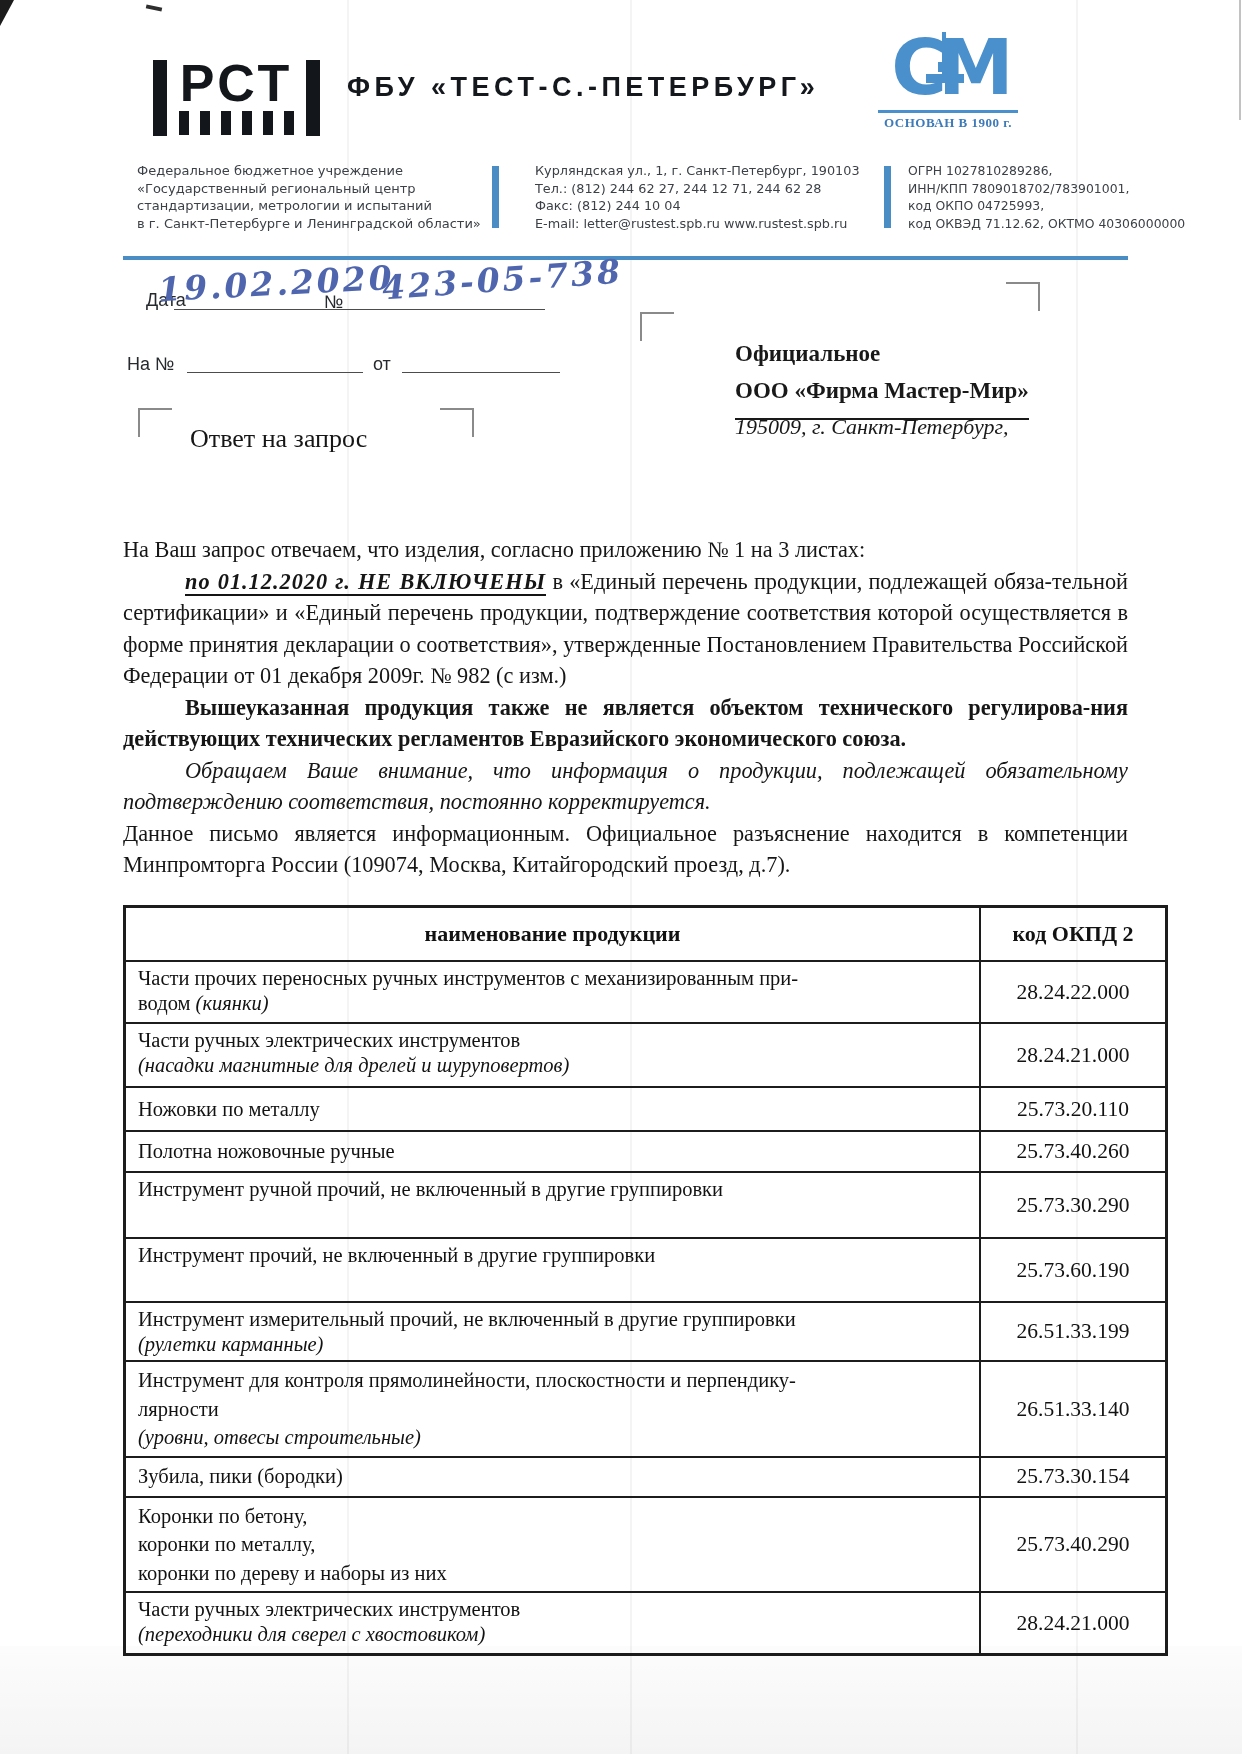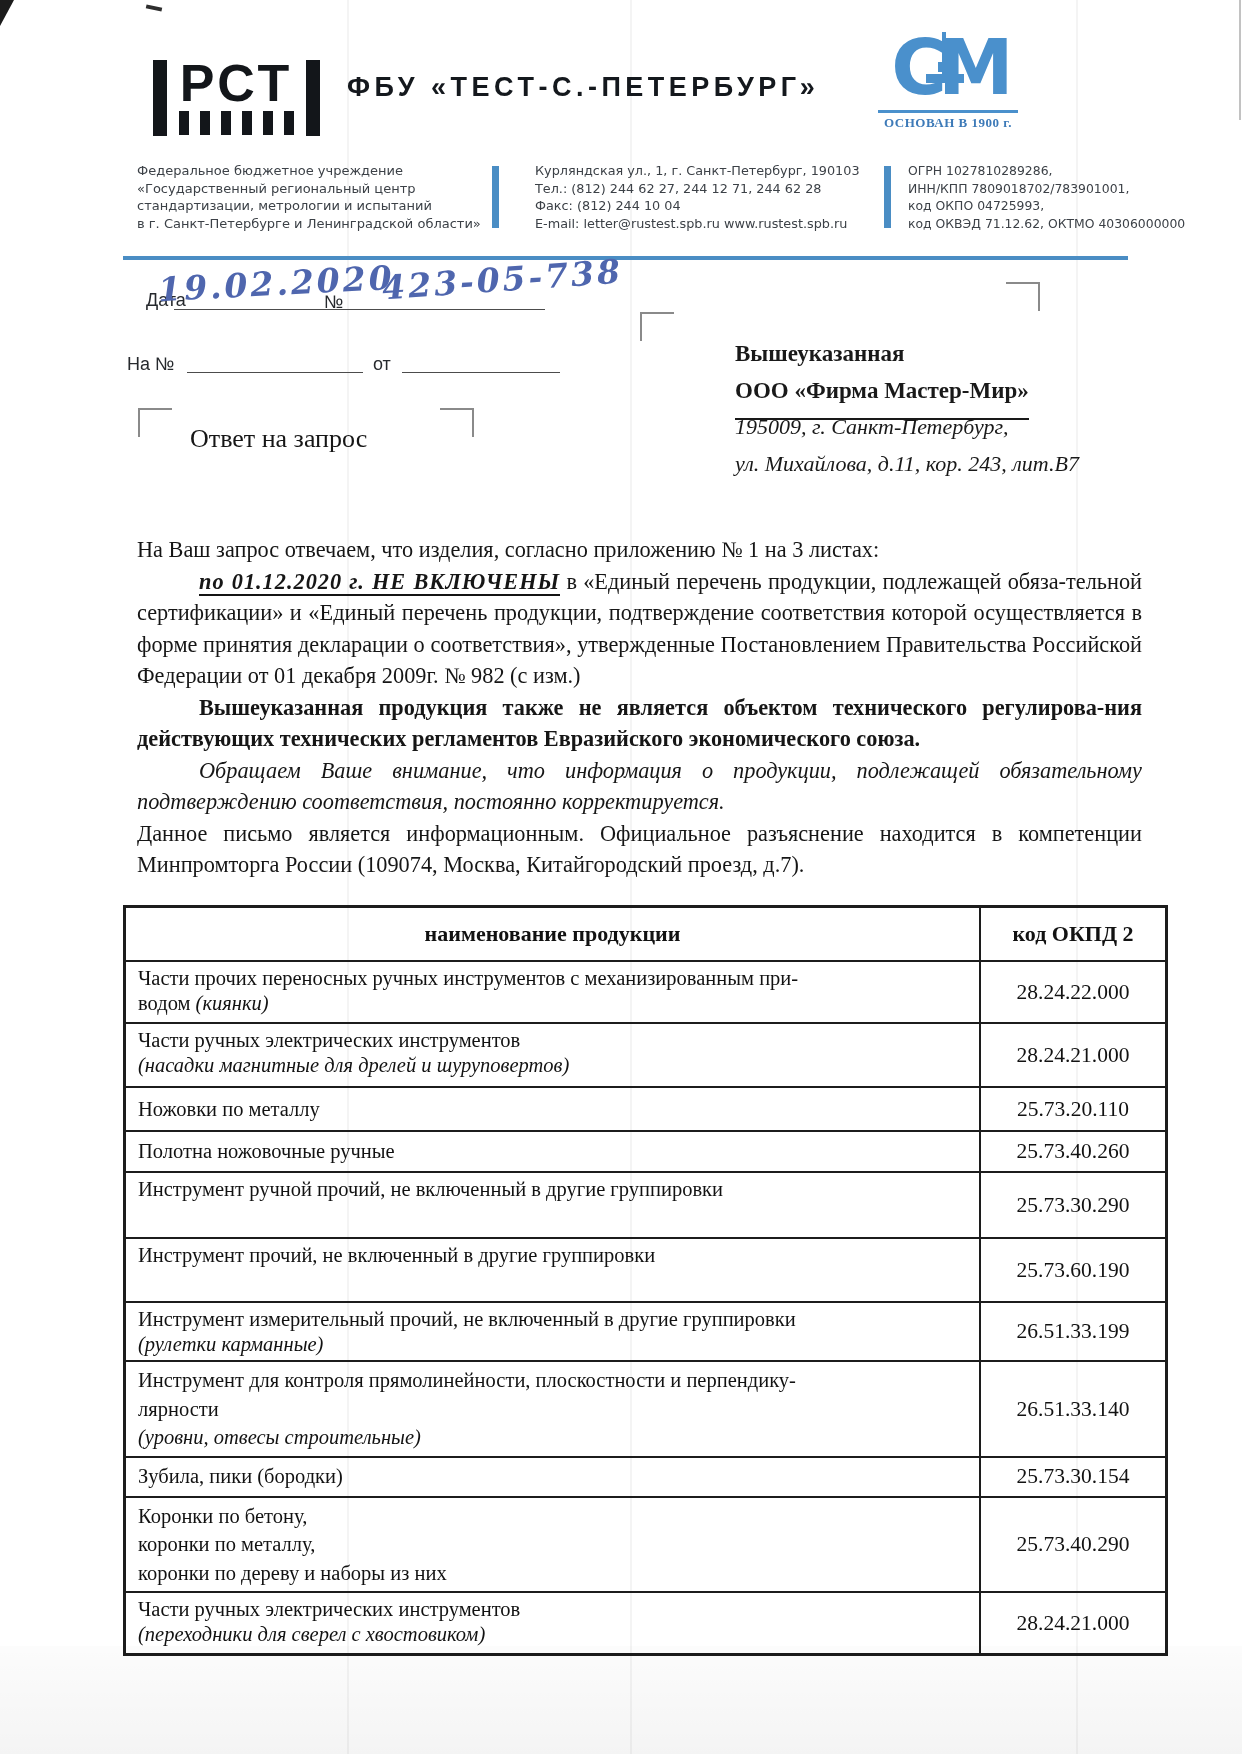--- a/index.html
+++ b/index.html
@@ -63,21 +63,21 @@
 
   
   .addr { position:absolute; left:735px; top:336px; width:360px; font-size:22px; line-height:36.5px; }
   .addr .b { font-weight:bold; font-size:23px; }
   .addr .u { border-bottom:2.2px solid #191919; padding-bottom:15px; }
   .addr .i { font-style:italic; }
 
   .subject { position:absolute; left:190px; top:424px; font-size:26px; color:#161616; }
 
   
-  .body-text { position:absolute; left:137px; top:534px; width:1005px;
+  .body-text { position:absolute; left:123px; top:534px; width:1005px;
                font-size:22.3px; line-height:31.5px; text-align:justify; color:#161616; }
   .body-text p { margin:0; }
   .ind { text-indent:62px; }
   .lead { font-weight:bold; font-style:italic; border-bottom:2.6px solid #141414; letter-spacing:1px; }
   .p-bold { font-weight:bold; }
   .p-ital { font-style:italic; }
 
   
   .tbl { position:absolute; left:123px; top:905px; width:1045px;
          border:3px solid #1c1c1c; font-size:20.5px; line-height:24.5px; color:#121212;
@@ -165,24 +165,23 @@
   <div class="uline" style="left:187px; top:371px; width:176px;"></div>
   <div class="lbl" style="left:373px; top:354px;">от</div>
   <div class="uline" style="left:402px; top:371px; width:158px;"></div>
 
   <div class="mk mk-tl" style="left:640px; top:312px;"></div>
   <div class="mk mk-tr" style="left:1006px; top:282px;"></div>
   <div class="mk mk-tl" style="left:138px; top:408px;"></div>
   <div class="mk mk-tr" style="left:440px; top:408px;"></div>
 
   <div class="addr">
-    <div class="b">Вышеуказанная</div>
+    <div class="b">Официальное</div>
     <div class="b"><span class="u">ООО «Фирма Мастер-Мир»</span></div>
     <div class="i">195009, г. Санкт-Петербург,</div>
-    <div class="i">ул. Михайлова, д.11, кор. 243, лит.В7</div>
   </div>
 
   <div class="subject">Ответ на запрос</div>
 
   <div class="body-text">
     <p>На Ваш запрос отвечаем, что изделия, согласно приложению № 1 на 3 листах:</p>
     <p class="ind"><span class="lead">по 01.12.2020 г. НЕ ВКЛЮЧЕНЫ</span><span> в «Единый перечень продукции, подлежащей обяза-тельной сертификации» и «Единый перечень продукции, подтверждение соответствия которой осуществляется в форме принятия декларации о соответствия», утвержденные Постановлением Правительства Российской Федерации от 01 декабря 2009г. № 982 (с изм.)</span></p>
     <p class="ind p-bold">Вышеуказанная продукция также не является объектом технического регулирова-ния действующих технических регламентов Евразийского экономического союза.</p>
     <p class="ind p-ital">Обращаем Ваше внимание, что информация о продукции, подлежащей обязательному подтверждению соответствия, постоянно корректируется.</p>
     <p>Данное письмо является информационным. Официальное разъяснение находится в компетенции Минпромторга России (109074, Москва, Китайгородский проезд, д.7).</p>

